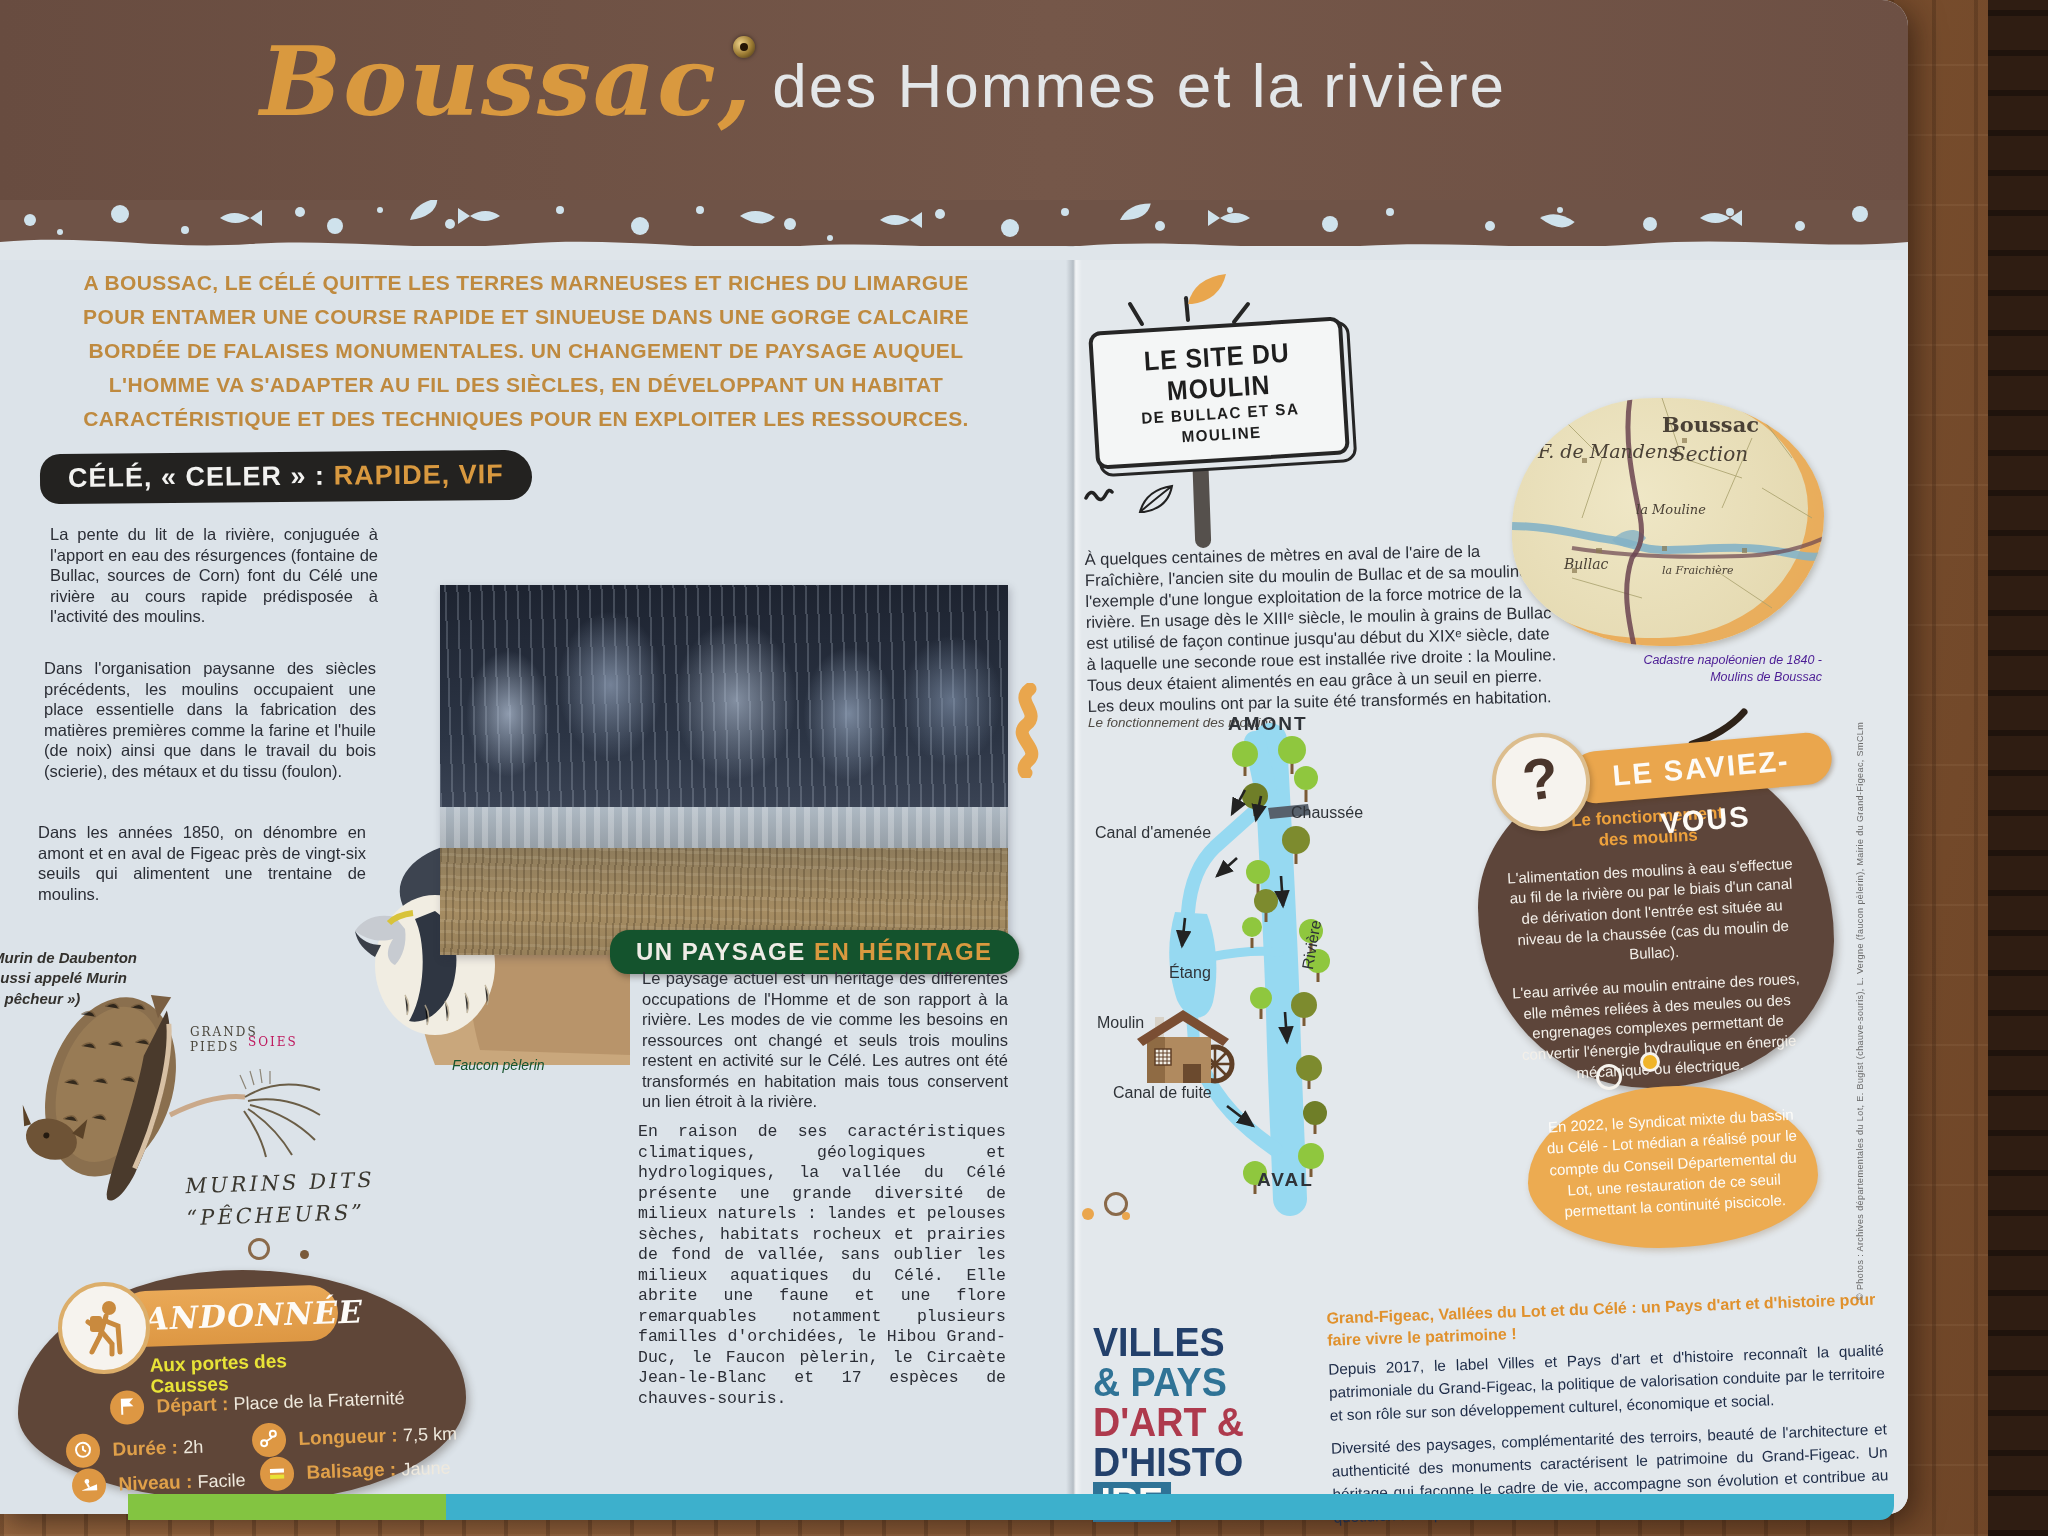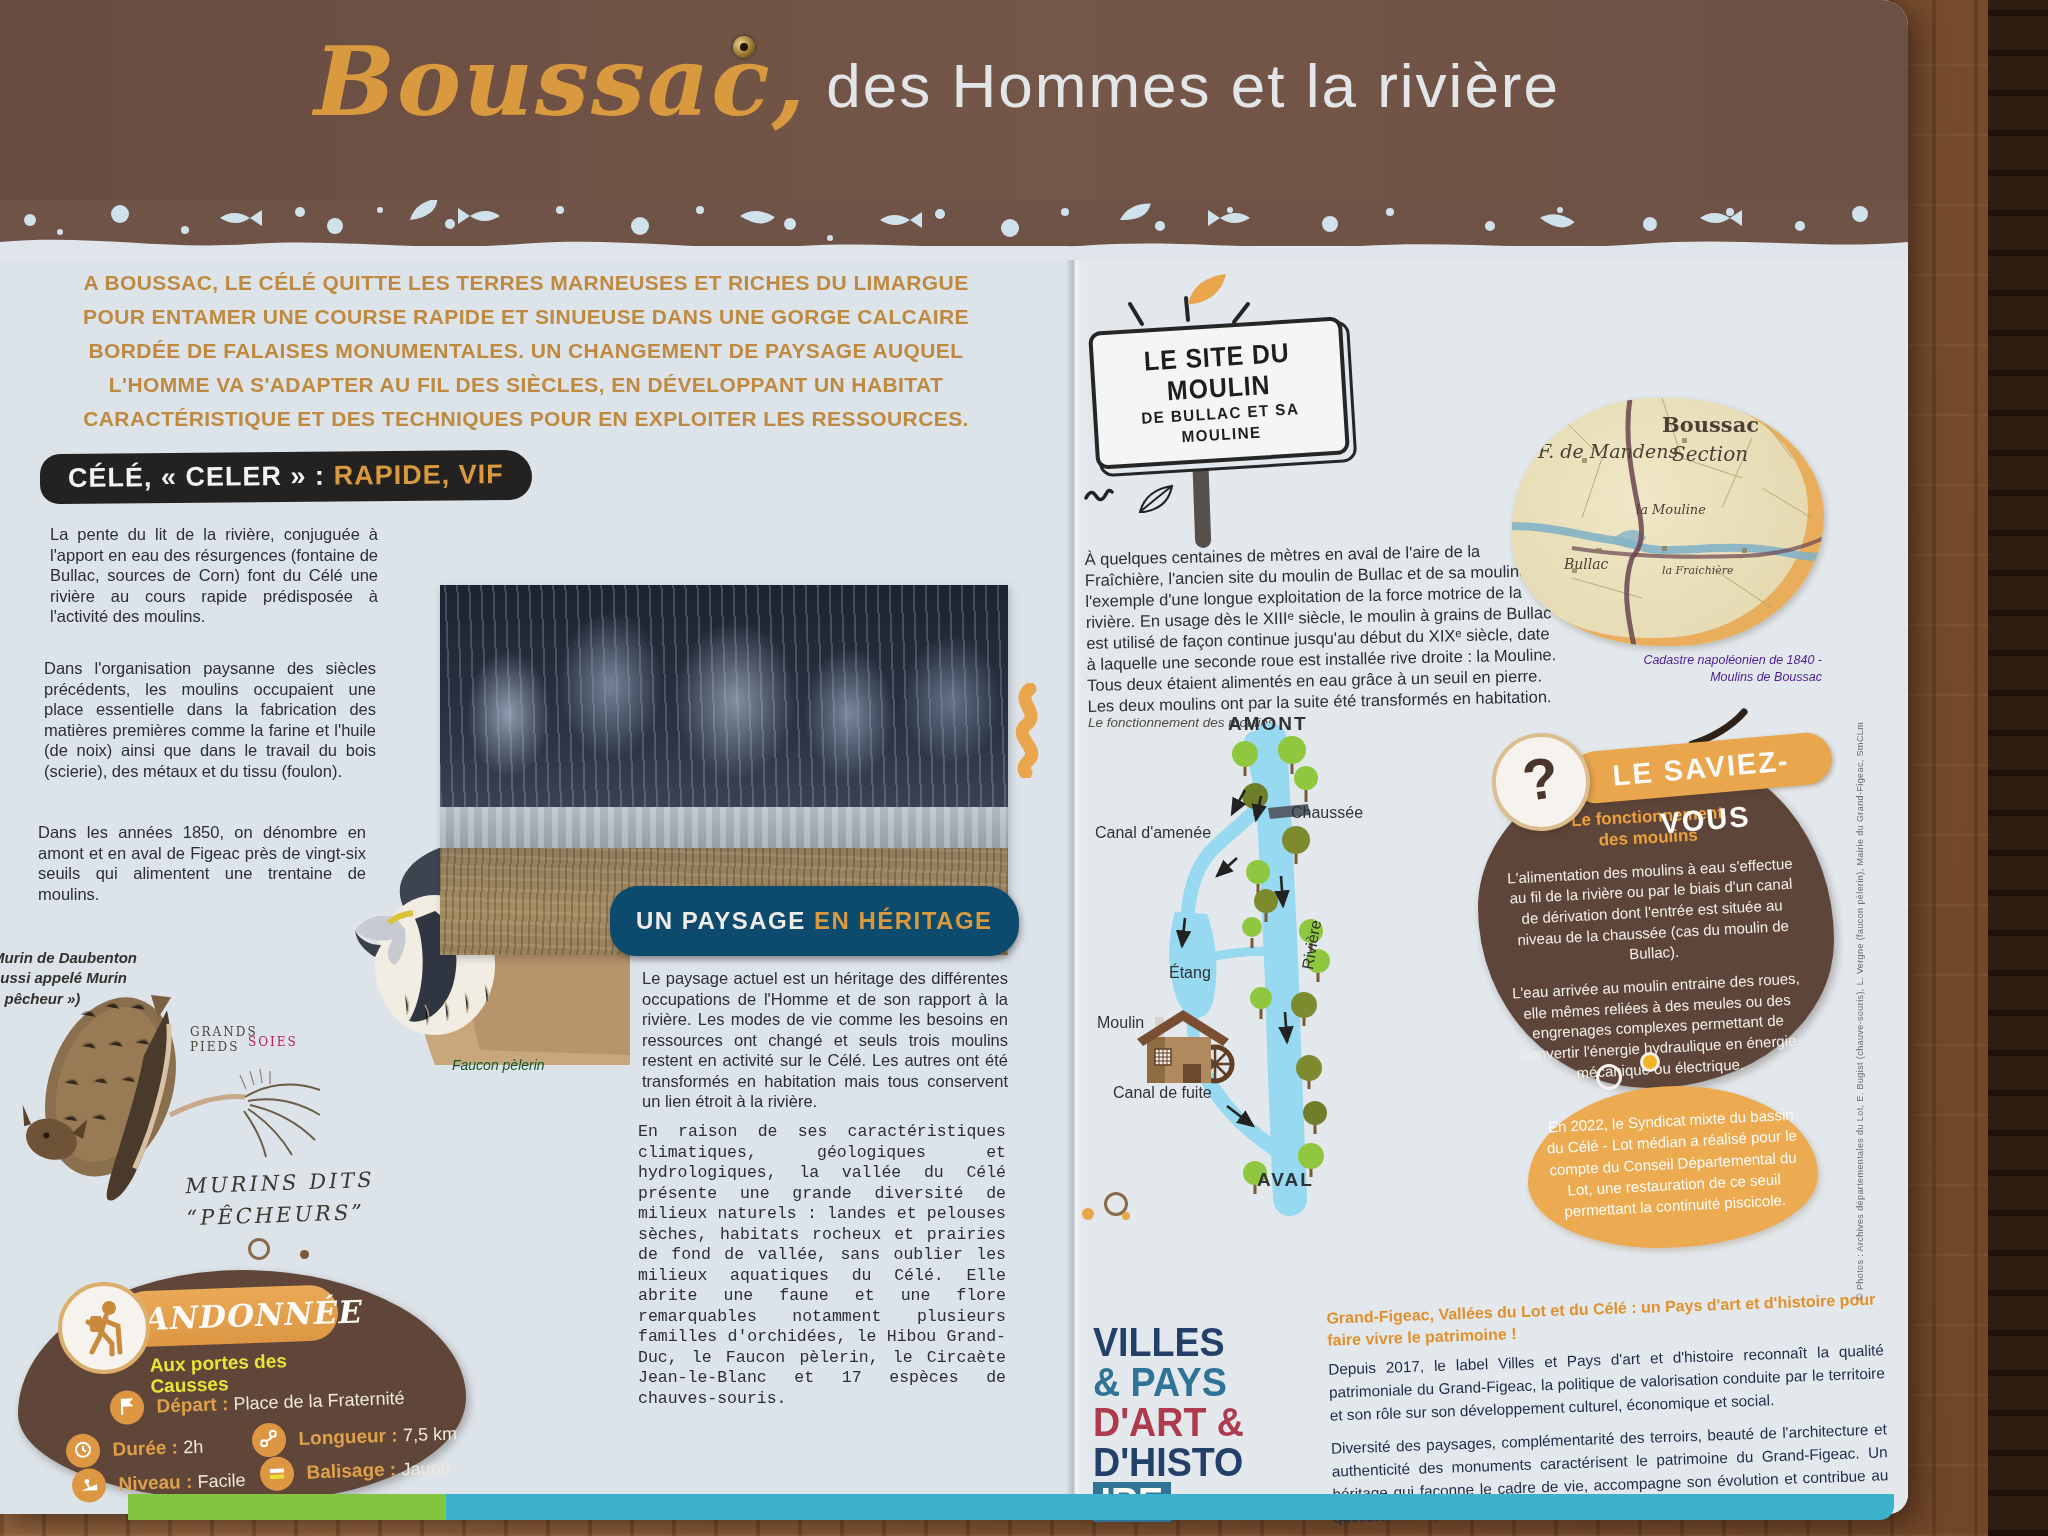--- a/index.html
+++ b/index.html
@@ -12,21 +12,21 @@
   .abs{position:absolute;}
   .wood-dark{left:1988px;top:0;width:60px;height:1536px;
     background:repeating-linear-gradient(0deg, rgba(0,0,0,.35) 0 6px, rgba(0,0,0,0) 6px 40px),#2f1d12;}
   .panel{left:0;top:0;width:1908px;height:1514px;background:#dfe5ea;border-radius:0 26px 20px 0;
     box-shadow:6px 8px 30px rgba(20,10,5,.55);}
   .page-left{left:0;top:200px;width:1074px;height:1314px;background:#dce3e9;}
   .page-right{left:1074px;top:200px;width:834px;height:1314px;background:#e3e8ec;border-radius:0 0 20px 0;}
   .seam{left:1066px;top:200px;width:16px;height:1314px;
     background:linear-gradient(90deg,rgba(0,0,0,0),rgba(80,90,100,.28) 45%,rgba(255,255,255,.55) 62%,rgba(0,0,0,0));}
   .header{left:0;top:0;width:1908px;height:202px;background:linear-gradient(90deg,#684c40,#755749 55%,#6d5044);border-radius:0 26px 0 0;}
-  .title{left:260px;top:34px;width:1300px;text-align:right;white-space:nowrap;}
+  .title{left:260px;top:34px;width:1300px;text-align:left;white-space:nowrap;}
   .title .script{font:italic 700 96px/1 "DejaVu Serif",serif;color:#d9993f;letter-spacing:2px;}
   .title .rest{font:400 62px/1 "Liberation Sans",sans-serif;color:#e3e6e8;letter-spacing:2px;vertical-align:8px;}
   .screw{left:733px;top:36px;width:22px;height:22px;border-radius:50%;
     background:radial-gradient(circle at 35% 35%,#efd28a,#9a7a32 55%,#3a2a10);box-shadow:0 0 4px rgba(0,0,0,.5);}
   .screw::after{content:"";position:absolute;left:7px;top:7px;width:8px;height:8px;border-radius:50%;background:#241505;}
   .band{left:0;top:200px;width:1908px;height:60px;}
   .intro{left:80px;top:266px;width:892px;font:700 21px/1.62 "Liberation Sans",sans-serif;
     color:#bf8a3f;text-align:center;letter-spacing:.4px;}
   .badge{left:40px;top:452px;padding:11px 28px 12px;background:#232220;color:#f2f2f0;
     border-radius:30px 40px 34px 28px;font:600 27px/1 "Liberation Sans",sans-serif;transform:rotate(-.5deg);letter-spacing:1px;}
@@ -49,21 +49,21 @@
       radial-gradient(65px 95px at 72% 58%, rgba(155,172,196,.7), rgba(0,0,0,0) 70%),
       radial-gradient(70px 90px at 90% 52%, rgba(140,158,184,.6), rgba(0,0,0,0) 72%),
       repeating-linear-gradient(88deg, rgba(205,216,230,.22) 0 2px, rgba(0,0,0,0) 2px 12px),
       linear-gradient(#1d2330,#2c3545 70%,#3a4354);}
   .ph-frost{left:0;top:60%;width:100%;height:11%;
     background:repeating-linear-gradient(90deg, rgba(255,255,255,.25) 0 6px, rgba(0,0,0,0) 6px 14px),linear-gradient(#aeb9c3,#959ea6);}
   .ph-grass{left:0;top:71%;width:100%;height:29%;
     background:repeating-linear-gradient(92deg, rgba(60,45,25,.28) 0 2px, rgba(0,0,0,0) 2px 7px),
       repeating-linear-gradient(2deg, rgba(235,225,200,.12) 0 3px, rgba(0,0,0,0) 3px 11px),
       linear-gradient(#8e7c5c,#a58c62 60%,#97805a);}
-  .photo-badge{left:610px;top:886px;padding:23px 26px;background:#0c4a6e;border-radius:28px 34px 30px 26px;
+  .photo-badge{left:610px;top:930px;padding:10px 26px;background:#14532d;border-radius:28px 34px 30px 26px;
     color:#efece6;font:600 24px/1 "Liberation Sans",sans-serif;letter-spacing:1.5px;box-shadow:2px 3px 6px rgba(30,20,10,.35);}
   .photo-badge .gold{color:#d9993f;font-weight:700;}
   .c1{left:642px;top:968px;width:366px;}
   .c2{left:638px;top:1122px;width:368px;font-family:Liberation Mono, monospace;}
   .c3{left:634px;top:1342px;width:368px;}
   .squiggle{left:1008px;top:683px;}
   .sign-wrap{left:1082px;top:300px;width:260px;height:280px;}
   .sign-box{left:10px;top:24px;width:226px;padding:14px 10px 12px;background:#f4f6f6;border:4px solid #262626;border-radius:12px;
     transform:rotate(-3.5deg);text-align:center;box-shadow:5px 6px 0 -1px #e3e8ec,5px 6px 0 2px #262626;}
   .sign-l1{font:600 27px/1.15 "Liberation Sans",sans-serif;color:#1e1e1e;letter-spacing:1px;display:inline-block;transform:scaleX(.92);}

